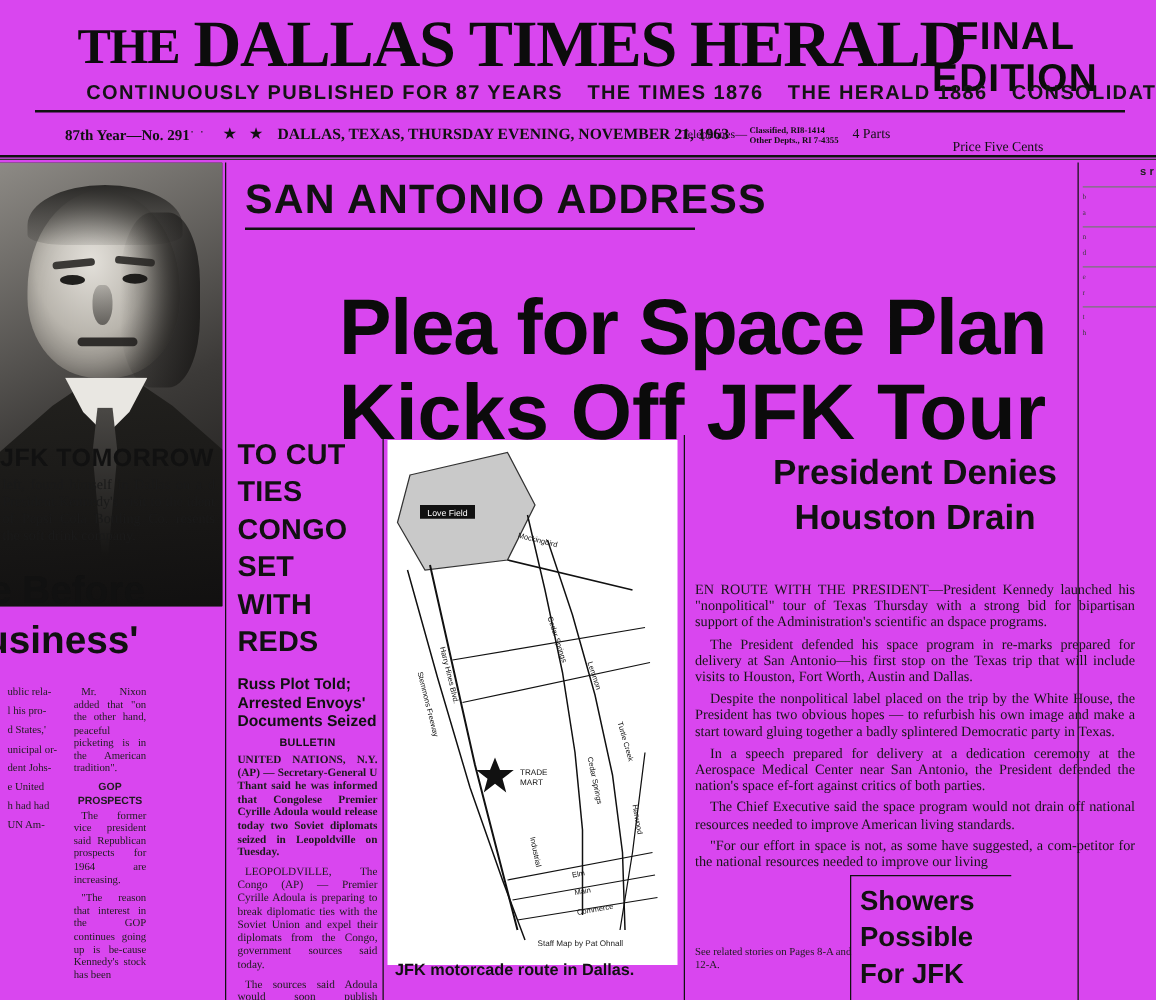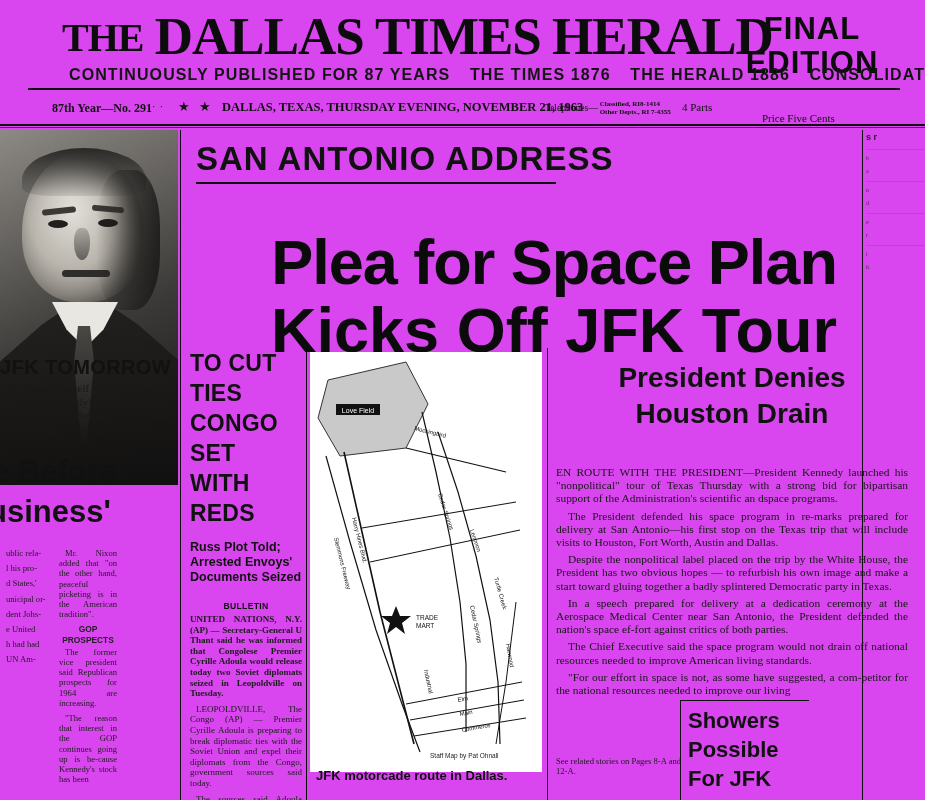--- a/index.html
+++ b/index.html
@@ -289,21 +289,21 @@
   }
   .congo-sub {
     margin-top: 12px;
     font-family: "Liberation Sans", sans-serif;
     font-weight: bold;
     font-size: 12.5px;
     line-height: 15px;
     color: #111;
   }
   .congo-bulletin {
-    margin-top: 16px;
+    margin-top: 4px;
     font-family: "Liberation Sans", sans-serif;
     font-weight: bold;
     font-size: 8.6px;
     text-align: center;
     letter-spacing: 0.3px;
   }
   .congo-body {
     margin-top: 3px;
     font-size: 9px;
     line-height: 10.6px;
@@ -409,21 +409,21 @@
     left: 866px; top: 132px;
     width: 59px;
     height: 668px;
     overflow: hidden;
     font-size: 6px;
     line-height: 7px;
     color: #3a3a3a;
   }
   .sliver .blk { margin-bottom: 6px; }
   .sliver .hr { height: 1px; background: #777; margin: 5px 0; }
-  .sliver .bigline { font-family:"Liberation Sans", sans-serif; font-weight:bold; font-size: 9px; line-height: 11px; color:#222;}
+  .sliver .bigline { font-family:"Liberation Sans", sans-serif; font-weight:bold; font-size: 9px; line-height: 11px; color:#222;margin-left:46px;}
 </style>
 </head>
 <body>
 
 <div class="page">
 
   <div class="masthead">
     <div class="masthead-title">
       <span class="sm">THE</span>
       <span class="big">DALLAS</span>

